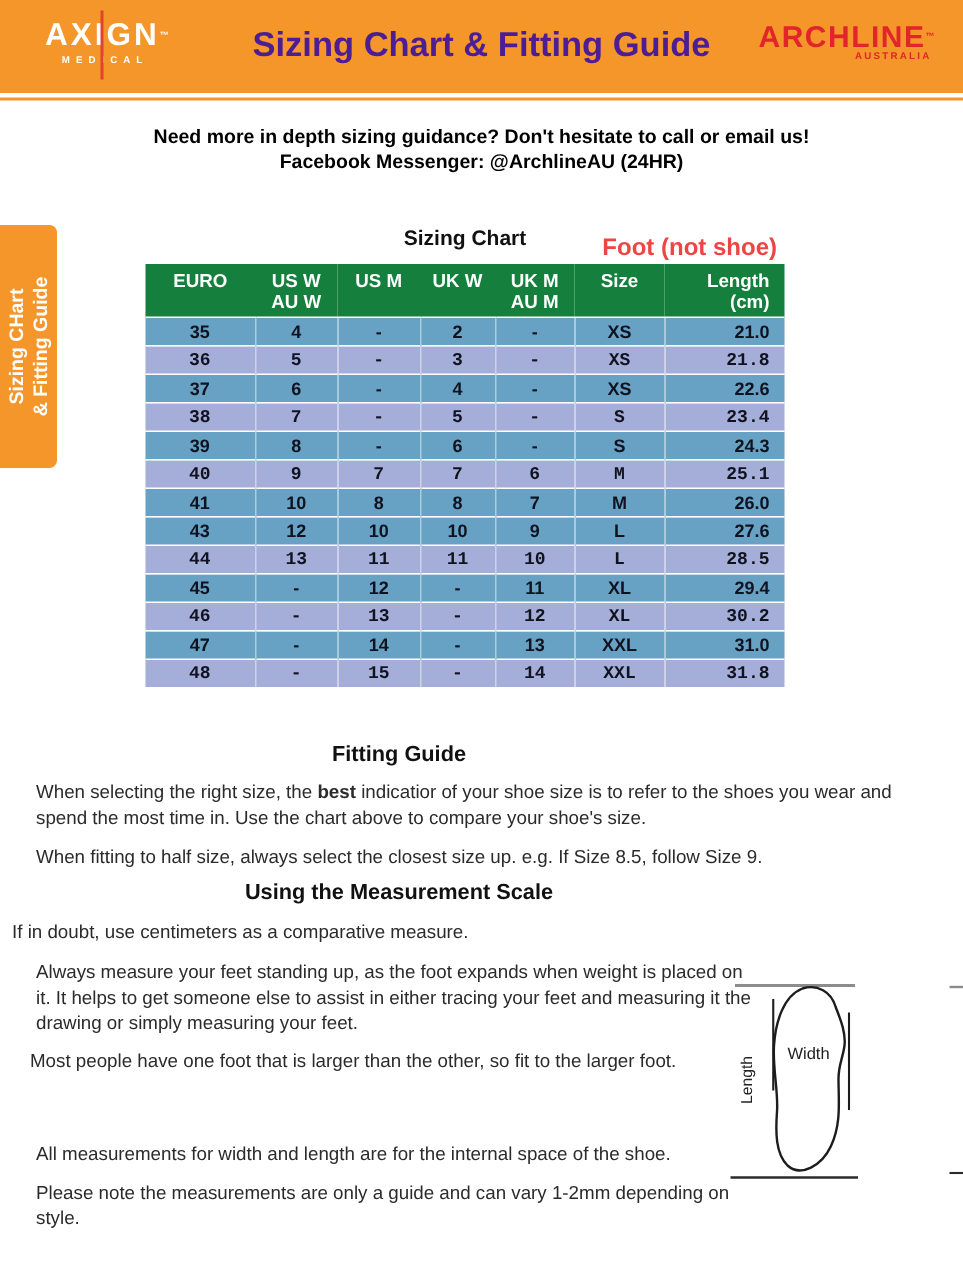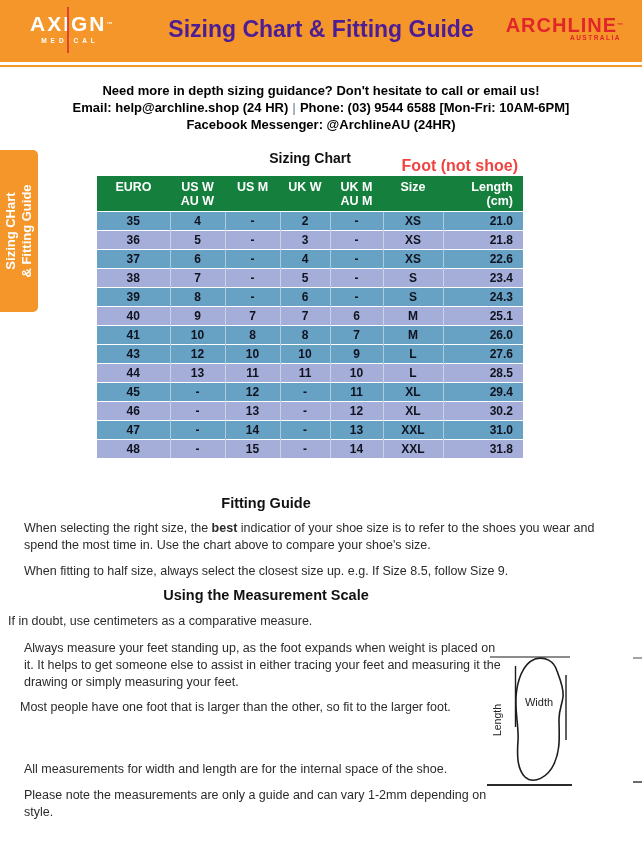--- a/index.html
+++ b/index.html
@@ -46,21 +46,21 @@
   
   .size-table{position:absolute;left:97px;top:176px;width:426px;
               border-collapse:collapse;table-layout:fixed;}
   .size-table th{background:#15803d;color:#fff;font-size:12.5px;font-weight:bold;
                  vertical-align:top;padding:4px 0 3px 0;line-height:14px;text-align:center;}
   .size-table td{font-size:12px;font-weight:bold;color:#10131f;text-align:center;
                  height:18px;padding:0;border-top:1px solid #fff;
                  border-left:1px solid rgba(255,255,255,0.45);}
   .size-table td:first-child{border-left:none;}
   .size-table tr.row-blue{background:#67A1C4;}
-  .size-table tr.row-light{background:#A5AED8;}
+  .size-table tr.row-light{background:#A5AED8;font-family:Liberation Mono, monospace;}
   .size-table .len{text-align:right;padding-right:10px;}
 
   
   .sec-title{position:absolute;left:0;width:532px;text-align:center;
              font-size:14.5px;font-weight:bold;color:#111;}
   .p{position:absolute;color:#2b2b2b;font-size:12.5px;line-height:17px;}
   #fg-title{top:495px;}
   #p1{left:24px;top:520px;width:600px;}
   #p2{left:24px;top:563px;width:600px;}
   #ms-title{top:587px;}
@@ -87,23 +87,20 @@
     <div class="header-title">Sizing Chart &amp; Fitting Guide</div>
     <div class="archline">
       <div class="archline-name"><span>ARCHLINE</span><sup class="archline-tm">™</sup></div>
       <div class="archline-sub">AUSTRALIA</div>
     </div>
   </div>
   <div class="header-stripe"></div>
 
   <div class="contact">
     <div>Need more in depth sizing guidance? Don't hesitate to call or email us!</div>
-    <div>
-      <span>Email: help@archline.shop (24 HR)</span><span class="sep">|</span><span>Phone: (03) 9544 6588 [Mon-Fri: 10AM-6PM]</span>
-    </div>
     <div>Facebook Messenger: @ArchlineAU (24HR)</div>
   </div>
 
   <div class="side-tab">
     <div class="side-tab-text">
       <div>Sizing CHart</div>
       <div>&amp; Fitting Guide</div>
     </div>
   </div>
 

